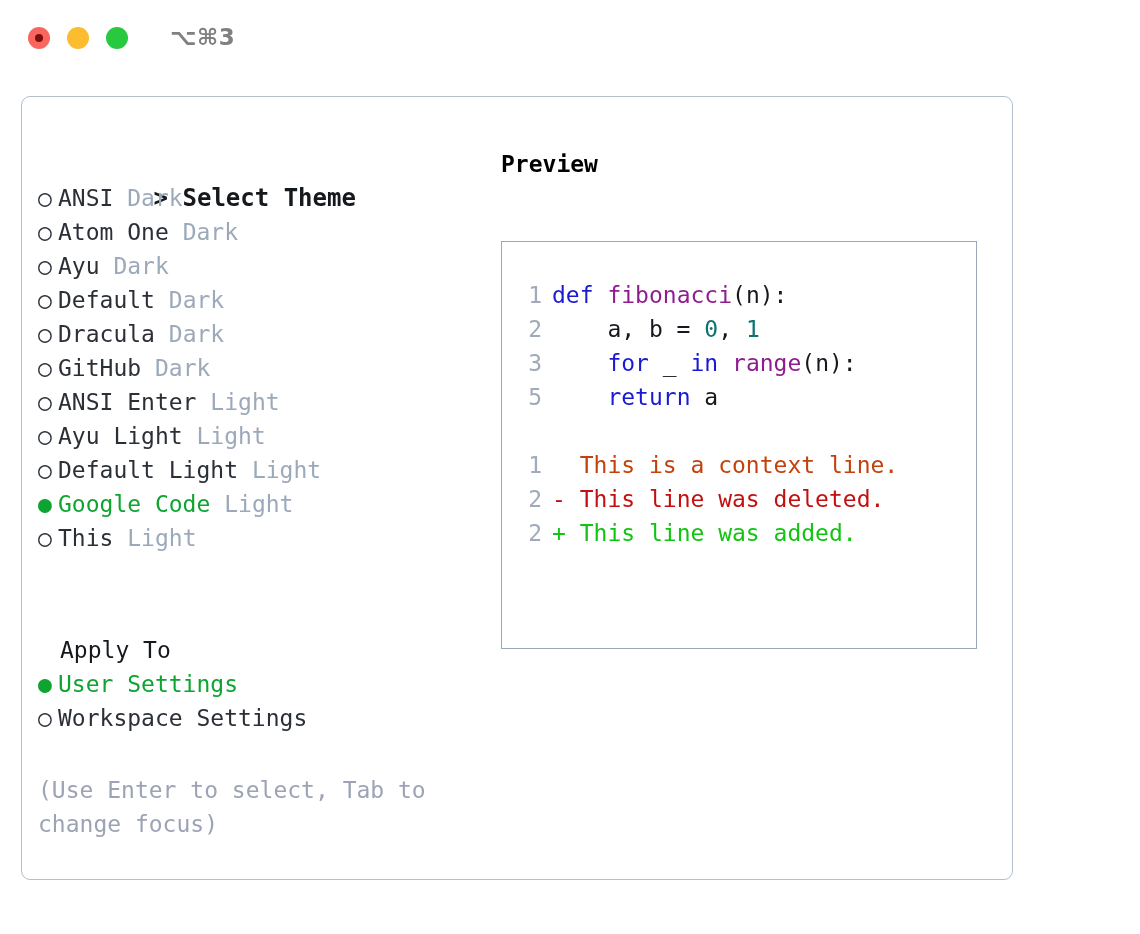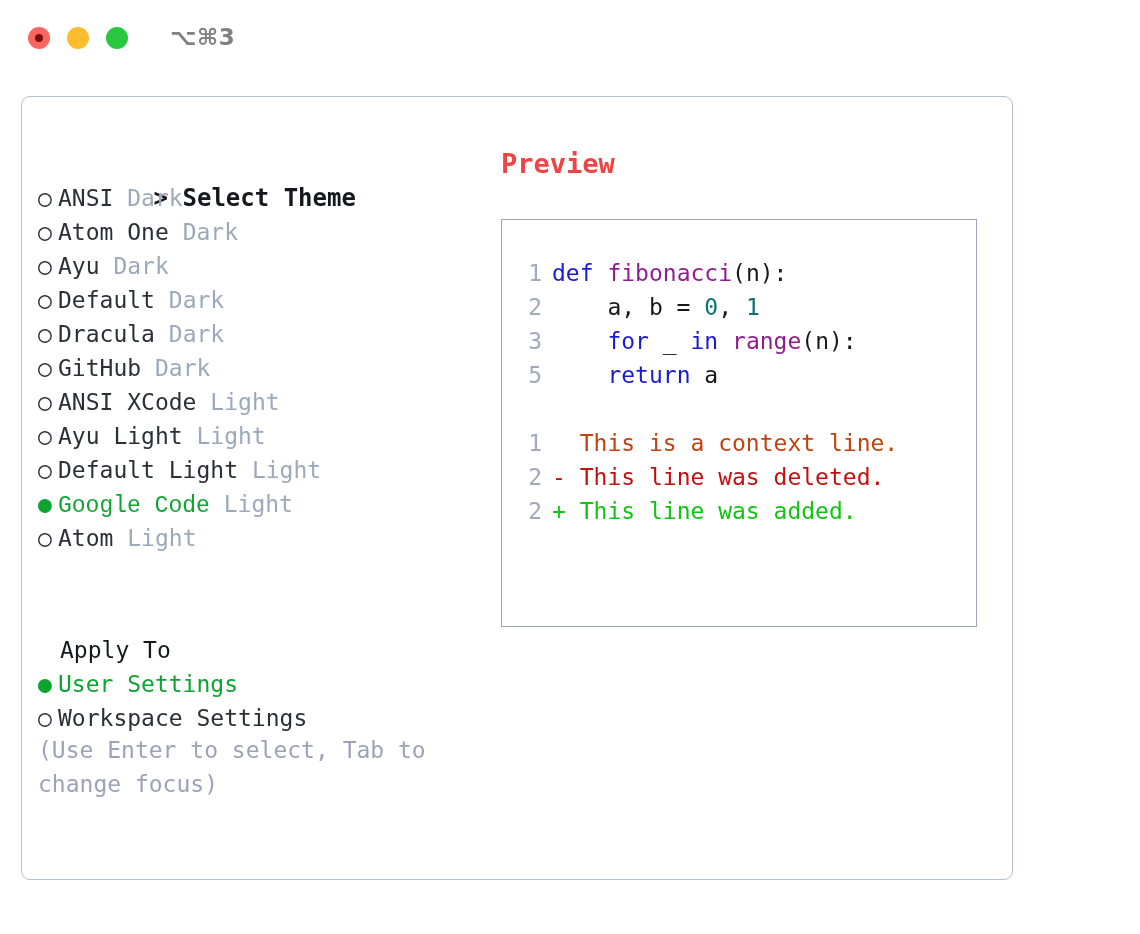--- a/index.html
+++ b/index.html
@@ -107,66 +107,66 @@
   .header-row .caret { font-weight: bold; }
 
   .bullet {
     display: inline-block;
     width: 20px;
   }
   .bullet.on  { color: #0ea432; }
   .bullet.off { color: #333840; }
 
   .theme-name { color: #2b2f36; margin-top: 6px; }
-  .theme-name.selected { color: #0ea432; font-family: Liberation Mono, monospace; }
+  .theme-name.selected { color: #0ea432; }
   .theme-kind { color: #9ca9ba; }
 
   .spacer { height: 34px; }
 
   .apply-header {
     font-size: 23px;
     color: #15181d;
     padding-left: 22px;
     height: 34px;
     line-height: 34px;
     margin-top: 44px;
   }
 
   .apply-label { color: #2b2f36; }
   .apply-label.selected { color: #0ea432; }
 
   #hint-text {
     position: absolute;
     left: 16px;
-    top: 636px;
+    top: 676px;
     width: 420px;
     font-size: 23px;
     line-height: 34px;
     color: #9ca3b5;
     white-space: pre-wrap;
   }
 
   
   #preview-column {
     position: absolute;
     left: 479px;
     top: 50px;
     width: 490px;
   }
 
   #preview-title {
-    font-size: 27px;
+    font-size: 23px;
     font-weight: bold;
-    color: #ef4444;
+    color: #000000;
     height: 34px;
     line-height: 34px;
   }
 
   #preview-box {
-    margin-top: 38px;
+    margin-top: 60px;
     width: 476px;
     height: 408px;
     border: 1.6px solid #9aa7b8;
     box-sizing: border-box;
     background: #ffffff;
     position: relative;
   }
 
   #code-area {
     position: absolute;
@@ -220,25 +220,25 @@
       <div class="row header-row">
         <span class="caret">&gt;</span><span> </span><span>Select Theme</span>
       </div>
       <div id="theme-list">
           <div class="row"><span class="bullet off">○</span><span class="theme-name">ANSI</span><span> </span><span class="theme-kind">Dark</span></div>
           <div class="row"><span class="bullet off">○</span><span class="theme-name">Atom One</span><span> </span><span class="theme-kind">Dark</span></div>
           <div class="row"><span class="bullet off">○</span><span class="theme-name">Ayu</span><span> </span><span class="theme-kind">Dark</span></div>
           <div class="row"><span class="bullet off">○</span><span class="theme-name">Default</span><span> </span><span class="theme-kind">Dark</span></div>
           <div class="row"><span class="bullet off">○</span><span class="theme-name">Dracula</span><span> </span><span class="theme-kind">Dark</span></div>
           <div class="row"><span class="bullet off">○</span><span class="theme-name">GitHub</span><span> </span><span class="theme-kind">Dark</span></div>
-          <div class="row"><span class="bullet off">○</span><span class="theme-name">ANSI XCode</span><span> </span><span class="theme-kind">Light</span></div>
+          <div class="row"><span class="bullet off">○</span><span class="theme-name">ANSI Enter</span><span> </span><span class="theme-kind">Light</span></div>
           <div class="row"><span class="bullet off">○</span><span class="theme-name">Ayu Light</span><span> </span><span class="theme-kind">Light</span></div>
           <div class="row"><span class="bullet off">○</span><span class="theme-name">Default Light</span><span> </span><span class="theme-kind">Light</span></div>
           <div class="row"><span class="bullet on">●</span><span class="theme-name selected">Google Code</span><span> </span><span class="theme-kind">Light</span></div>
-          <div class="row"><span class="bullet off">○</span><span class="theme-name">Atom</span><span> </span><span class="theme-kind">Light</span></div>
+          <div class="row"><span class="bullet off">○</span><span class="theme-name">This</span><span> </span><span class="theme-kind">Light</span></div>
         </div>
 
       <div class="spacer"></div>
 
       <div class="apply-header">Apply To</div>
       <div id="apply-list">
           <div class="row"><span class="bullet on">●</span><span class="apply-label selected">User Settings</span></div>
           <div class="row"><span class="bullet off">○</span><span class="apply-label">Workspace Settings</span></div>
         </div>
     </div>

